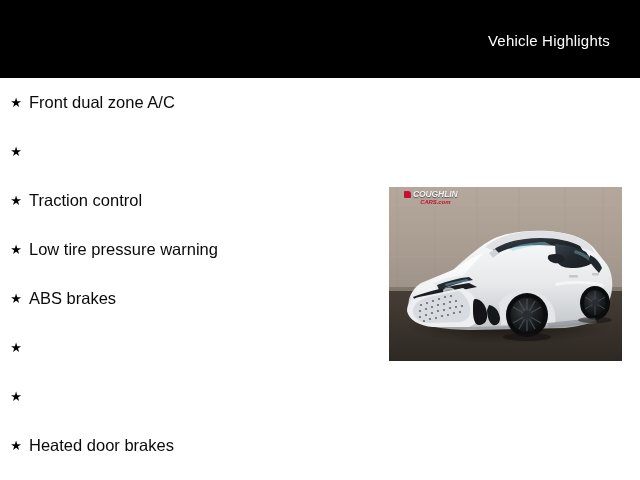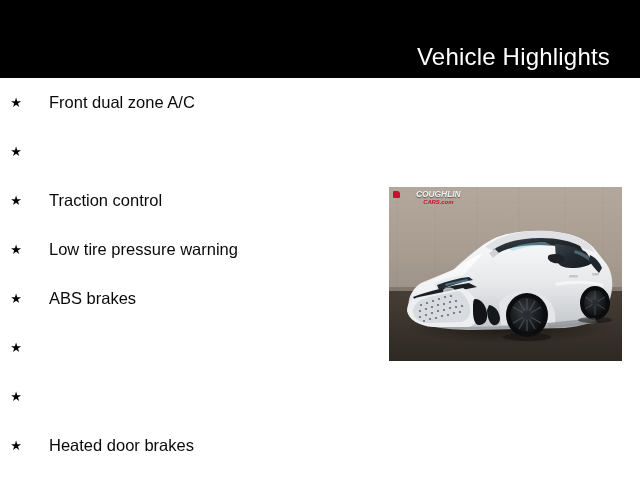--- a/index.html
+++ b/index.html
@@ -23,25 +23,24 @@
     width: 640px;
     height: 78px;
     background: #000000;
     box-sizing: border-box;
   }
   .header-title {
     position: absolute;
     right: 30px;
     top: 29px;
     color: #ffffff;
-    font-size: 24px;
+    font-size: 15px;
     line-height: 24px;
     letter-spacing: 0.2px;
     white-space: nowrap;
-    margin-top: 16px;
   }
 
   
   .highlights {
     position: absolute;
     left: 0;
     top: 78px;
     width: 380px;
     list-style: none;
     margin: 0;
@@ -61,45 +60,44 @@
     left: 9px;
     top: 0;
     width: 14px;
     line-height: 49px;
     font-size: 13px;
     color: #000000;
     text-align: center;
   }
   .highlight-label {
     display: inline-block;
-    margin-left: 20px;
   }
 
   
   .vehicle-photo {
     position: absolute;
     left: 389px;
     top: 187px;
     width: 233px;
     height: 174px;
     overflow: hidden;
     background: #ada095;
   }
   .photo-svg {
     display: block;
     width: 233px;
     height: 174px;
   }
   .watermark {
     position: absolute;
-    left: 4px;
+    left: 15px;
     top: 3px;
     display: flex;
     align-items: flex-start;
-    gap: 16px;
+    gap: 2px;
     line-height: 1;
     pointer-events: none;
   }
   .watermark-mark {
     width: 7px;
     height: 7px;
     background: #c8102e;
     border-radius: 1px 3px 1px 1px;
     margin-top: 1px;
     flex: none;

